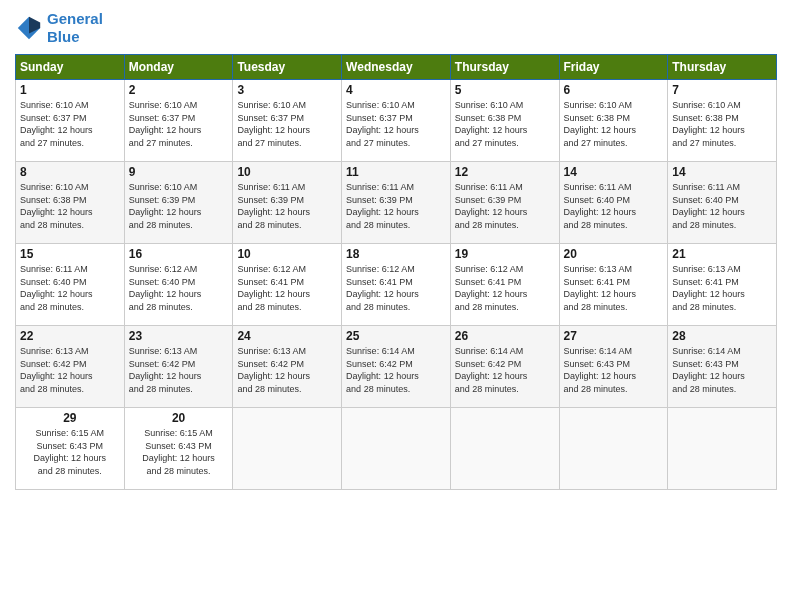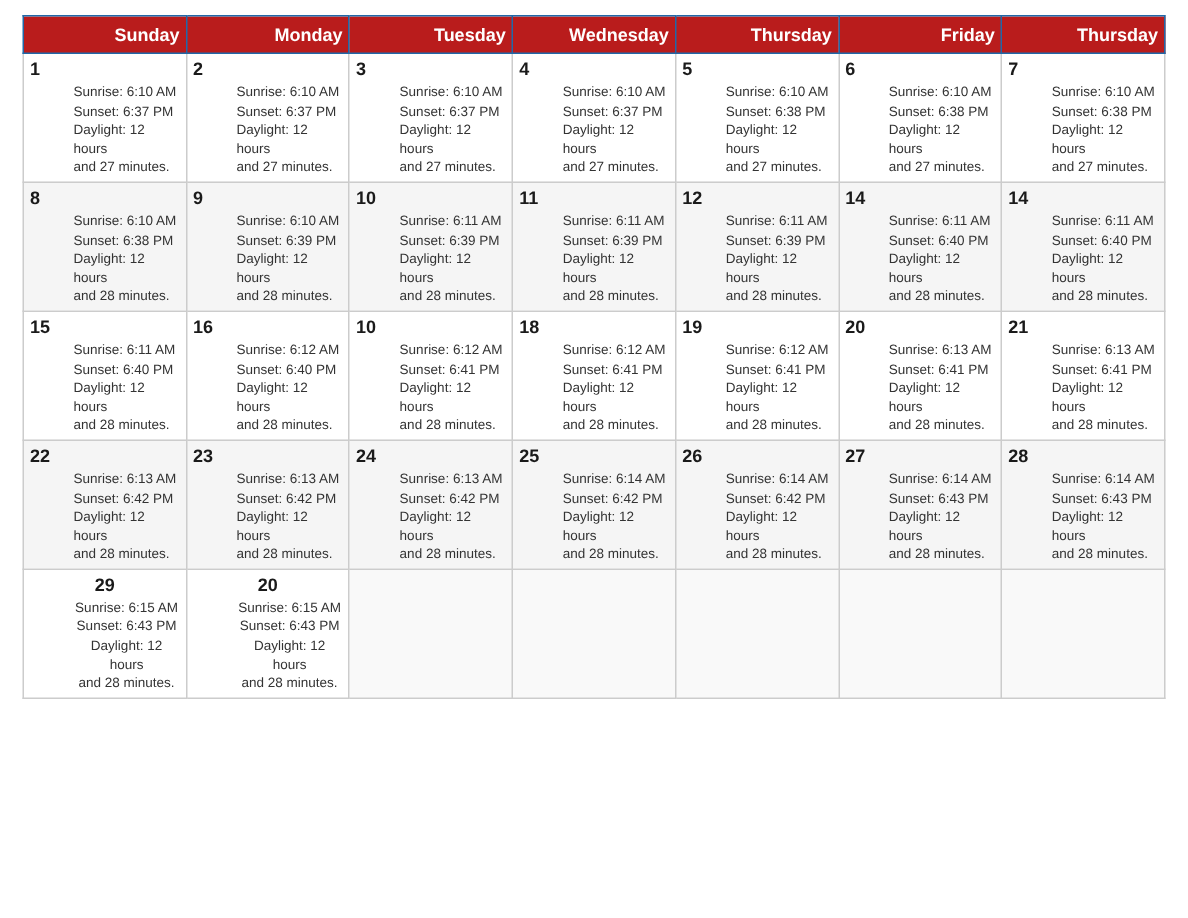--- a/index.html
+++ b/index.html
@@ -50,24 +50,24 @@
     .subtitle {
       font-size: 14px;
       color: #444;
     }
     .calendar {
       width: 100%;
       border-collapse: collapse;
       font-size: 10px;
     }
     .calendar thead tr th {
-      background: #b91c1c;
+      background: #4d7c0f;
       color: white;
       padding: 5px 4px;
-      text-align: right;
+      text-align: left;
       font-size: 12px;
       font-weight: bold;
       border: 1px solid #2068a8;
     }
     .calendar tbody tr td {
       vertical-align: top;
       border: 1px solid #ccc;
       padding: 3px 4px;
       width: calc(100% / 7);
       height: 82px;
@@ -80,34 +80,49 @@
       font-size: 12px;
       font-weight: bold;
       color: #1a1a1a;
       display: block;
       margin-bottom: 2px;
     }
     .day-info {
       font-size: 9px;
       color: #333;
       line-height: 1.4;
-      margin-left: 29px;
     }
     .empty-cell {
       background: #f9f9f9 !important;
     }
     .last-row td {
       height: 68px;
       text-align: center;
     }
   </style>
 </head>
 <body>
 
 <div class="page">
+  <div class="header">
+    <div class="logo">
+      <svg class="logo-icon" viewBox="0 0 40 40">
+        <polygon points="20,4 36,20 20,36 4,20" fill="#2e7bc4"></polygon>
+        <polygon points="20,4 36,12 36,20 20,28" fill="#1a3a5c"></polygon>
+      </svg>
+      <div class="logo-text">
+        <div><span>General</span></div>
+        <div style="color:#2e7bc4;">Blue</div>
+      </div>
+    </div>
+    <div class="title-block">
+      <div class="main-title"></div>
+      <div class="subtitle"></div>
+    </div>
+  </div>
 
   <table class="calendar">
     <thead>
       <tr id="thead-row">
           <th>Sunday</th>
           <th>Monday</th>
           <th>Tuesday</th>
           <th>Wednesday</th>
           <th>Thursday</th>
           <th>Friday</th>

